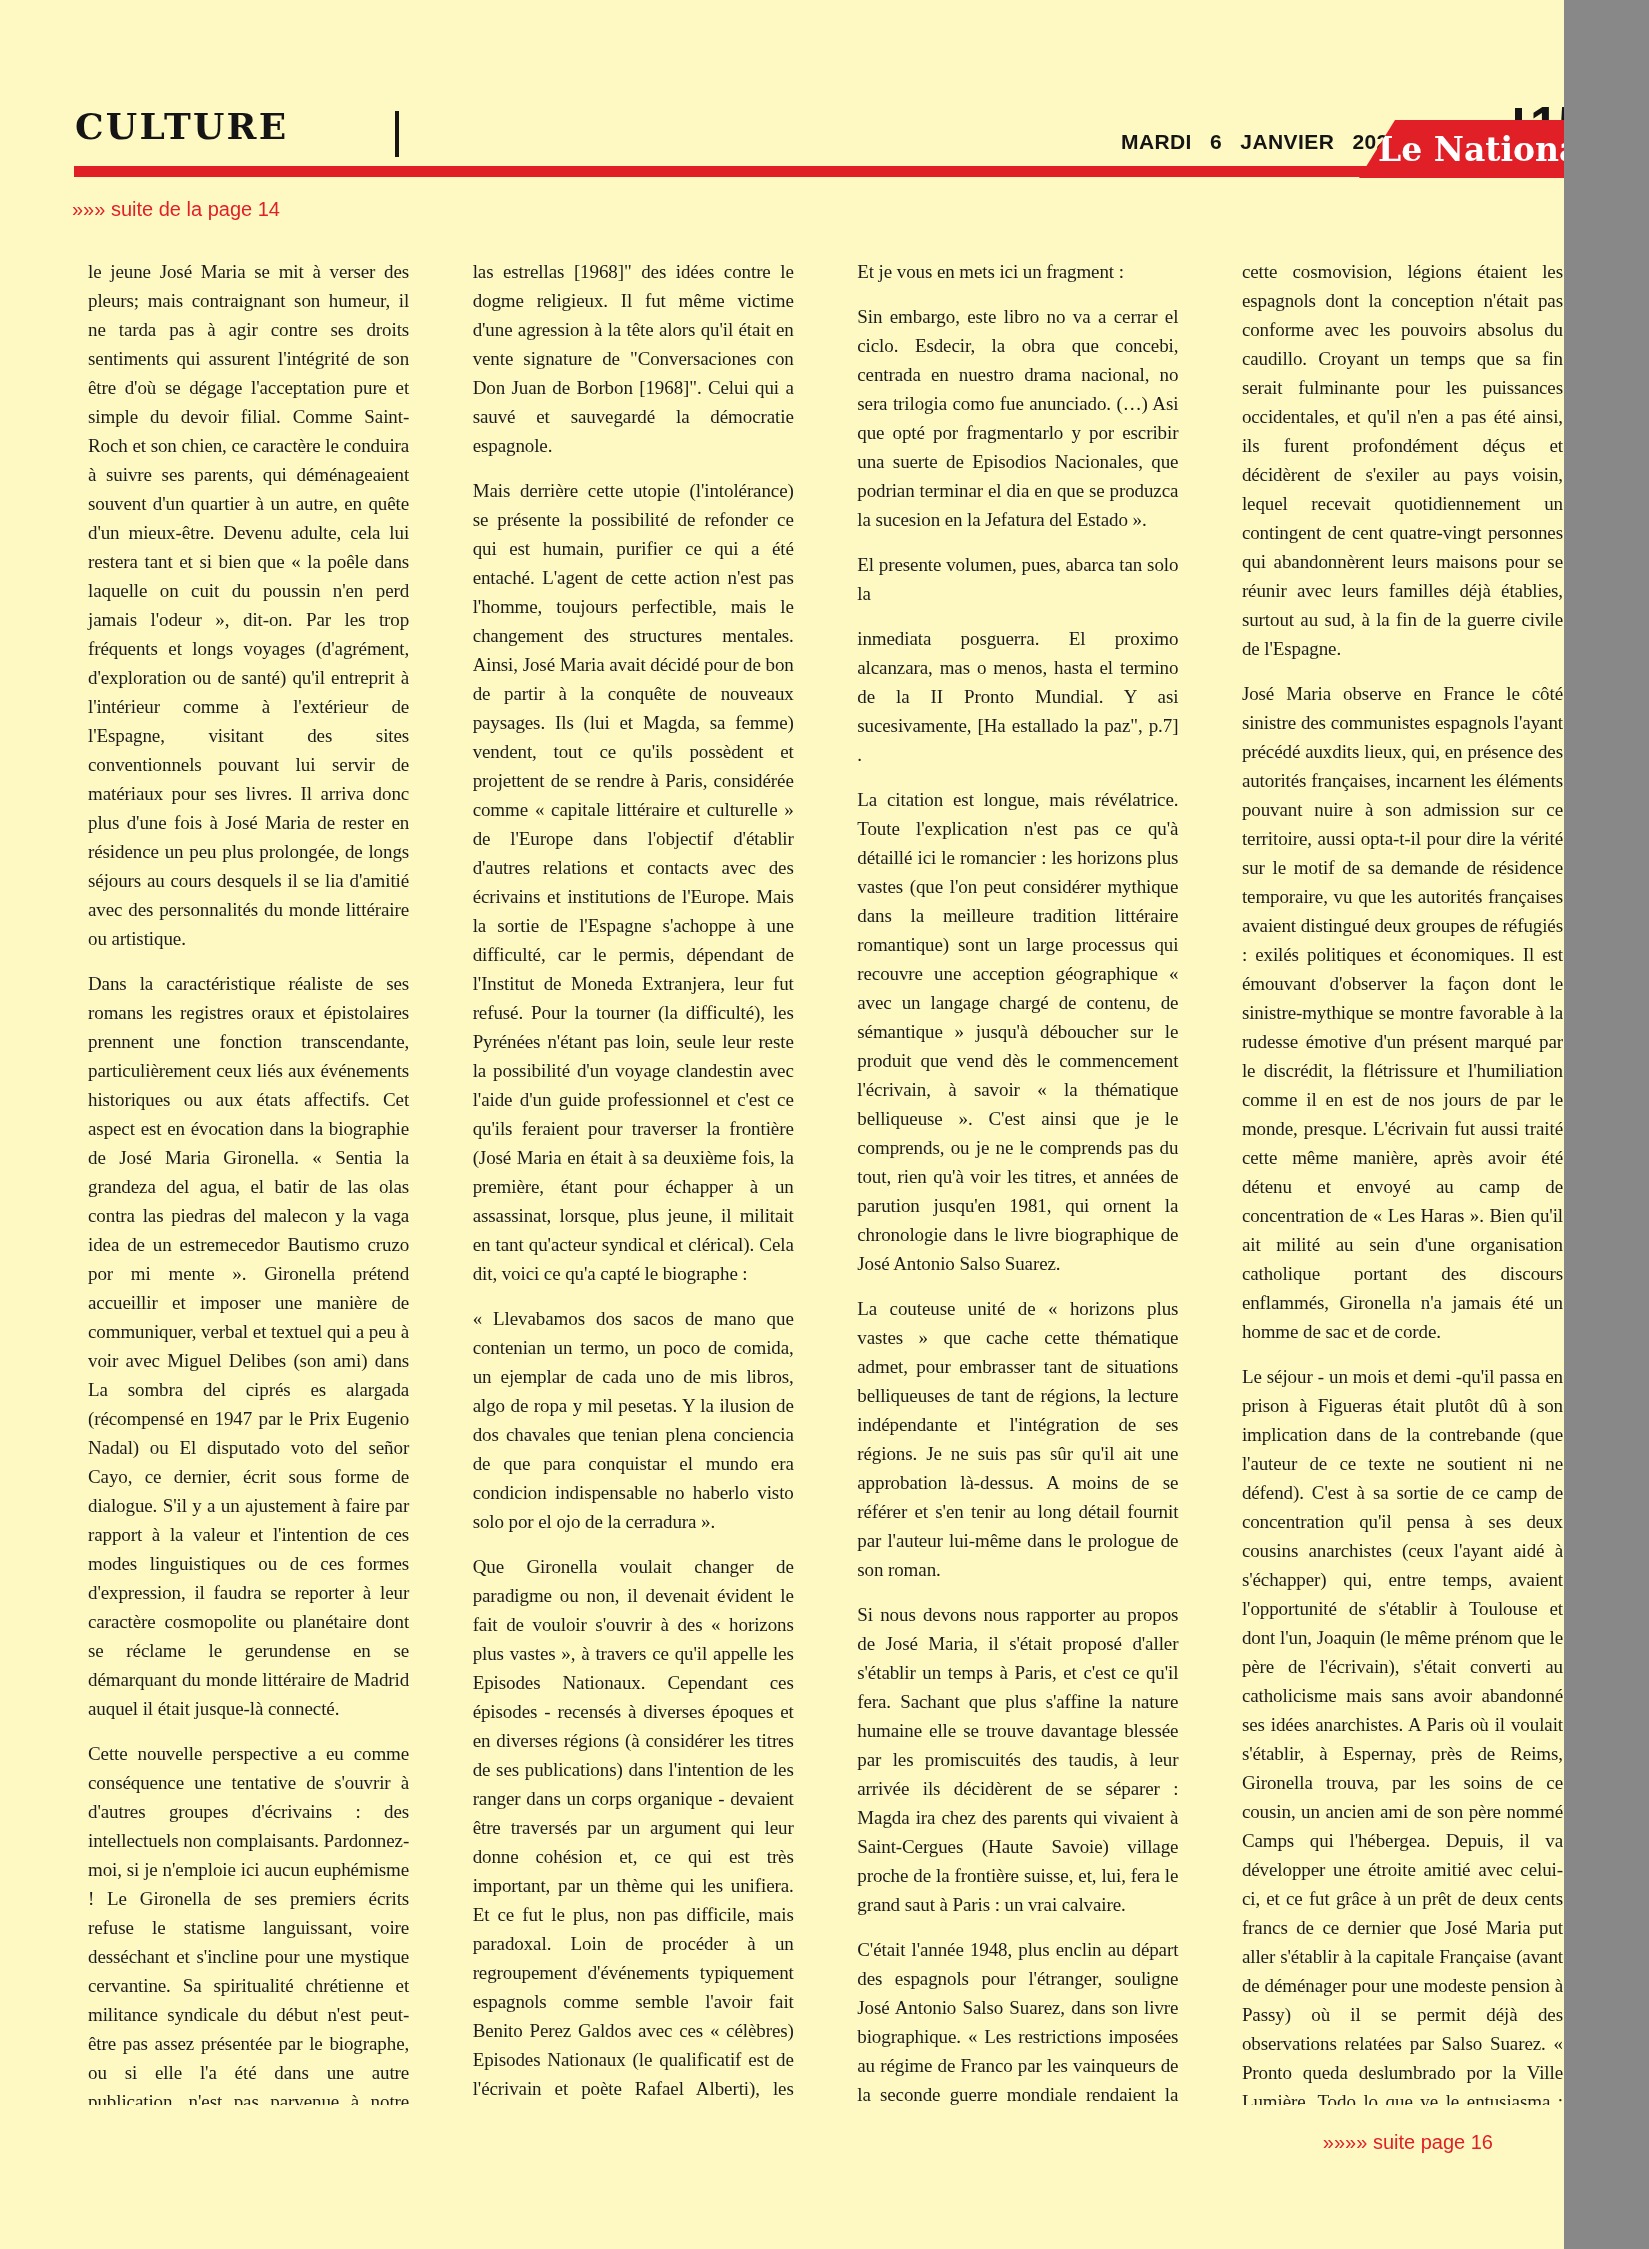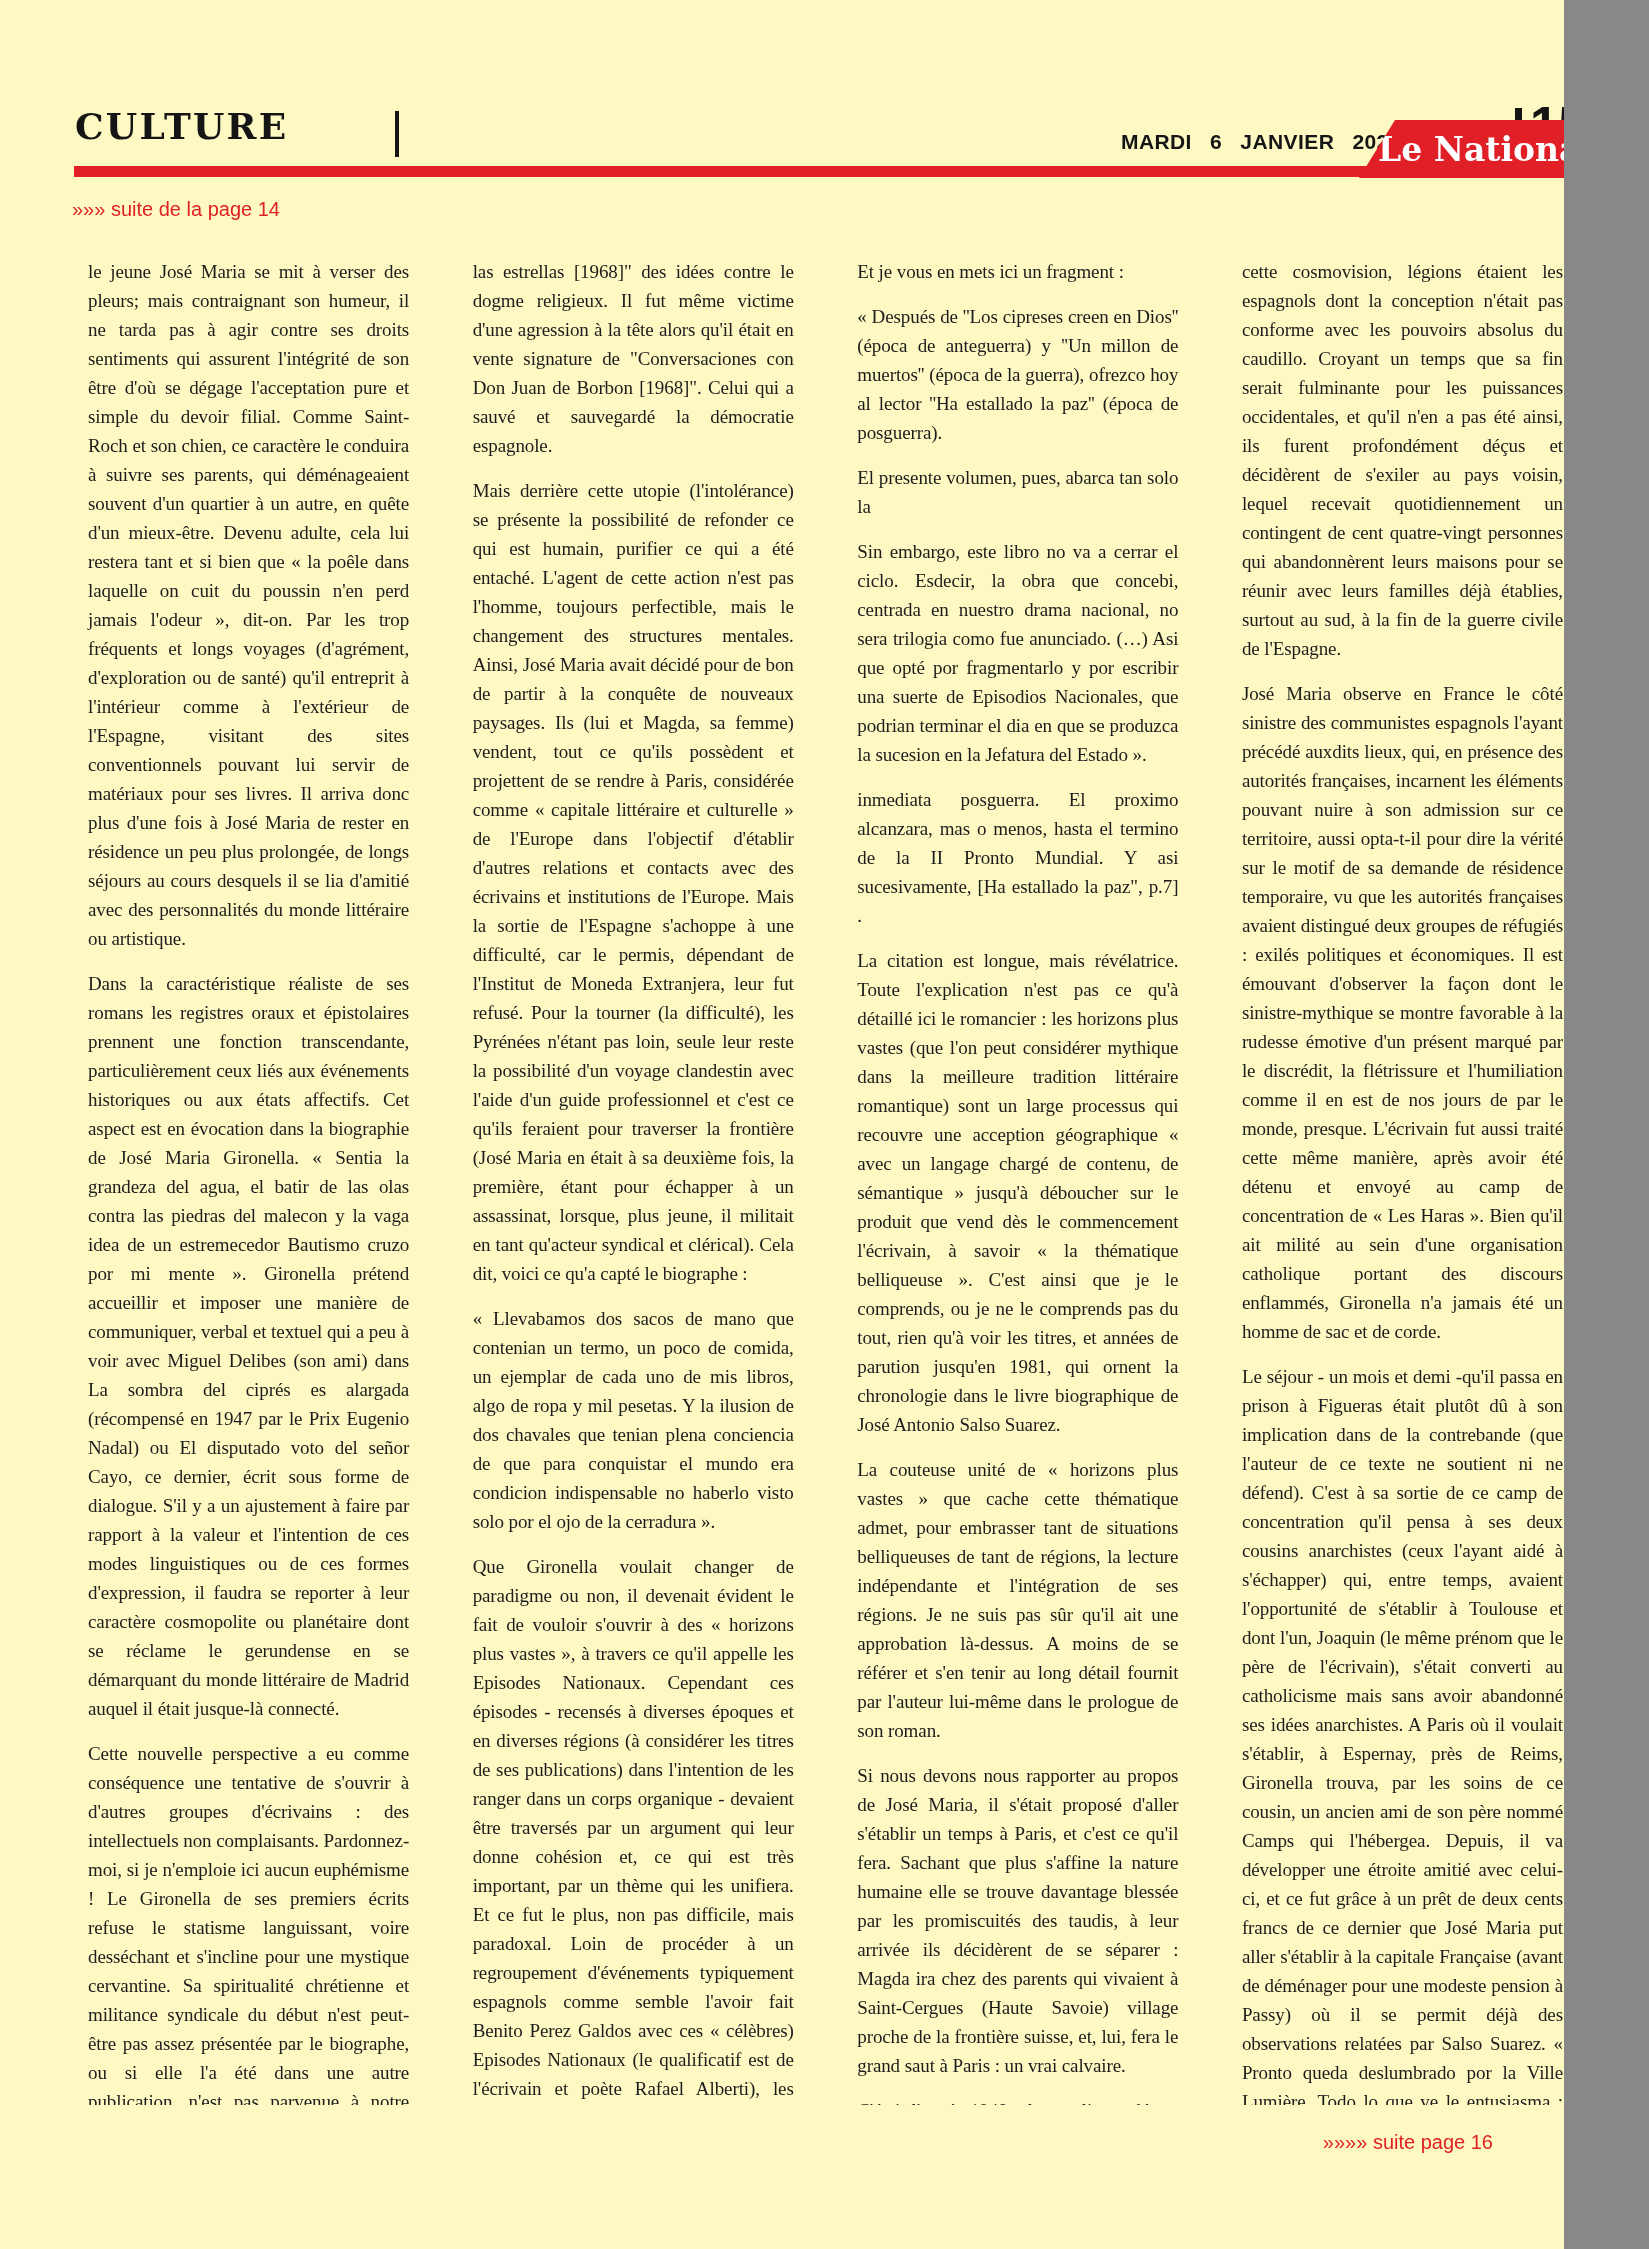--- a/index.html
+++ b/index.html
@@ -60,23 +60,22 @@
         <p>Cette nouvelle perspective a eu comme conséquence une tentative de s'ouvrir à d'autres groupes d'écrivains : des intellectuels non complaisants. Pardonnez-moi, si je n'emploie ici aucun euphémisme ! Le Gironella de ses premiers écrits refuse le statisme languissant, voire desséchant et s'incline pour une mystique cervantine. Sa spiritualité chrétienne et militance syndicale du début n'est peut-être pas assez présentée par le biographe, ou si elle l'a été dans une autre publication, n'est pas parvenue à notre connaissance d'hispaniste. Par contre dans le livre biographique de Salso Suarez, il a été noté l'incidence dans "En Asia se muere bajo</p>
       </div>
     <div class="col" style="color: rgb(28, 28, 28);">
         <p>las estrellas [1968]" des idées contre le dogme religieux. Il fut même victime d'une agression à la tête alors qu'il était en vente signature de "Conversaciones con Don Juan de Borbon [1968]". Celui qui a sauvé et sauvegardé la démocratie espagnole.</p>
         <p>Mais derrière cette utopie (l'intolérance) se présente la possibilité de refonder ce qui est humain, purifier ce qui a été entaché. L'agent de cette action n'est pas l'homme, toujours perfectible, mais le changement des structures mentales. Ainsi, José Maria avait décidé pour de bon de partir à la conquête de nouveaux paysages. Ils (lui et Magda, sa femme) vendent, tout ce qu'ils possèdent et projettent de se rendre à Paris, considérée comme « capitale littéraire et culturelle » de l'Europe dans l'objectif d'établir d'autres relations et contacts avec des écrivains et institutions de l'Europe. Mais la sortie de l'Espagne s'achoppe à une difficulté, car le permis, dépendant de l'Institut de Moneda Extranjera, leur fut refusé. Pour la tourner (la difficulté), les Pyrénées n'étant pas loin, seule leur reste la possibilité d'un voyage clandestin avec l'aide d'un guide professionnel et c'est ce qu'ils feraient pour traverser la frontière (José Maria en était à sa deuxième fois, la première, étant pour échapper à un assassinat, lorsque, plus jeune, il militait en tant qu'acteur syndical et clérical). Cela dit, voici ce qu'a capté le biographe :</p>
         <p>« Llevabamos dos sacos de mano que contenian un termo, un poco de comida, un ejemplar de cada uno de mis libros, algo de ropa y mil pesetas. Y la ilusion de dos chavales que tenian plena conciencia de que para conquistar el mundo era condicion indispensable no haberlo visto solo por el ojo de la cerradura ».</p>
         <p>Que Gironella voulait changer de paradigme ou non, il devenait évident le fait de vouloir s'ouvrir à des « horizons plus vastes », à travers ce qu'il appelle les Episodes Nationaux. Cependant ces épisodes - recensés à diverses époques et en diverses régions (à considérer les titres de ses publications) dans l'intention de les ranger dans un corps organique - devaient être traversés par un argument qui leur donne cohésion et, ce qui est très important, par un thème qui les unifiera. Et ce fut le plus, non pas difficile, mais paradoxal. Loin de procéder à un regroupement d'événements typiquement espagnols comme semble l'avoir fait Benito Perez Galdos avec ces « célèbres) Episodes Nationaux (le qualificatif est de l'écrivain et poète Rafael Alberti), les Episodes Nationaux de José Maria Gironella sont un produit qui a absorbé la « trilogie » annoncée dès le départ mais précisé seulement treize années après.</p>
       </div>
     <div class="col" style="color: rgb(28, 28, 28);">
         <p>Et je vous en mets ici un fragment :</p>
-        <p>« Después de ''Los cipreses creen en Dios'' (época de anteguerra) y ''Un millon de muertos'' (época de la guerra), ofrezco hoy al lector ''Ha estallado la paz'' (época de posguerra).</p>
+        <p>Sin embargo, este libro no va a cerrar el ciclo. Esdecir, la obra que concebi, centrada en nuestro drama nacional, no sera trilogia como fue anunciado. (…) Asi que opté por fragmentarlo y por escribir una suerte de Episodios Nacionales, que podrian terminar el dia en que se produzca la sucesion en la Jefatura del Estado ».</p>
         <p>El presente volumen, pues, abarca tan solo la</p>
-        <p>Sin embargo, este libro no va a cerrar el ciclo. Esdecir, la obra que concebi, centrada en nuestro drama nacional, no sera trilogia como fue anunciado. (…) Asi que opté por fragmentarlo y por escribir una suerte de Episodios Nacionales, que podrian terminar el dia en que se produzca la sucesion en la Jefatura del Estado ».</p>
         <p>inmediata posguerra. El proximo alcanzara, mas o menos, hasta el termino de la II Pronto Mundial. Y asi sucesivamente, [Ha estallado la paz", p.7] .</p>
         <p>La citation est longue, mais révélatrice. Toute l'explication n'est pas ce qu'à détaillé ici le romancier : les horizons plus vastes (que l'on peut considérer mythique dans la meilleure tradition littéraire romantique) sont un large processus qui recouvre une acception géographique « avec un langage chargé de contenu, de sémantique » jusqu'à déboucher sur le produit que vend dès le commencement l'écrivain, à savoir « la thématique belliqueuse ». C'est ainsi que je le comprends, ou je ne le comprends pas du tout, rien qu'à voir les titres, et années de parution jusqu'en 1981, qui ornent la chronologie dans le livre biographique de José Antonio Salso Suarez.</p>
         <p>La couteuse unité de « horizons plus vastes » que cache cette thématique admet, pour embrasser tant de situations belliqueuses de tant de régions, la lecture indépendante et l'intégration de ses régions. Je ne suis pas sûr qu'il ait une approbation là-dessus. A moins de se référer et s'en tenir au long détail fournit par l'auteur lui-même dans le prologue de son roman.</p>
         <p>Si nous devons nous rapporter au propos de José Maria, il s'était proposé d'aller s'établir un temps à Paris, et c'est ce qu'il fera. Sachant que plus s'affine la nature humaine elle se trouve davantage blessée par les promiscuités des taudis, à leur arrivée ils décidèrent de se séparer :  Magda ira chez des parents qui vivaient à Saint-Cergues (Haute Savoie) village proche de la frontière suisse, et, lui, fera le grand saut à Paris : un vrai calvaire.</p>
         <p>C'était l'année 1948, plus enclin au départ des espagnols pour l'étranger, souligne José Antonio Salso Suarez, dans son livre biographique. « Les restrictions imposées au régime de Franco par les vainqueurs de la seconde guerre mondiale rendaient la vie dure en Espagne ». En consonance avec</p>
       </div>
     <div class="col" style="color: rgb(28, 28, 28);">
         <p>cette cosmovision, légions étaient les espagnols dont la conception n'était pas conforme avec les pouvoirs absolus du caudillo. Croyant un temps que sa fin serait fulminante pour les puissances occidentales, et qu'il n'en a pas été ainsi, ils furent profondément déçus et décidèrent de s'exiler au pays voisin, lequel recevait quotidiennement un contingent de cent quatre-vingt personnes qui abandonnèrent leurs maisons pour se réunir avec leurs familles déjà établies, surtout au sud, à la fin de la guerre civile de l'Espagne.</p>
         <p>José Maria observe en France le côté sinistre des communistes espagnols l'ayant précédé auxdits lieux, qui, en présence des autorités françaises, incarnent les éléments pouvant nuire à son admission sur ce territoire, aussi opta-t-il pour dire la vérité sur le motif de sa demande de résidence temporaire, vu que les autorités françaises avaient distingué deux groupes de réfugiés : exilés politiques et économiques. Il est émouvant d'observer la façon dont le sinistre-mythique se montre favorable à la rudesse émotive d'un présent marqué par le discrédit, la flétrissure et l'humiliation comme il en est de nos jours de par le monde, presque. L'écrivain fut aussi traité cette même manière, après avoir été détenu et envoyé au camp de concentration de « Les Haras ». Bien qu'il ait milité au sein d'une organisation catholique portant des discours enflammés, Gironella n'a jamais été un homme de sac et de corde.</p>
         <p>Le séjour - un mois et demi -qu'il passa en prison à Figueras était plutôt dû à son implication dans de la contrebande (que l'auteur de ce texte ne soutient ni ne défend). C'est à sa sortie de ce camp de concentration qu'il pensa à ses deux cousins anarchistes (ceux l'ayant aidé à s'échapper) qui, entre temps, avaient l'opportunité de s'établir à Toulouse et dont l'un, Joaquin (le même prénom que le père de l'écrivain), s'était converti au catholicisme mais sans avoir abandonné ses idées anarchistes. A Paris où il voulait s'établir, à Espernay, près de Reims, Gironella trouva, par les soins de ce cousin, un ancien ami de son père nommé Camps qui l'hébergea. Depuis, il va développer une étroite amitié avec celui-ci, et ce fut grâce à un prêt de deux cents francs de ce dernier que José Maria put aller s'établir à la capitale Française (avant de déménager pour une modeste pension à Passy) où il se permit déjà des observations relatées par Salso Suarez. « Pronto queda deslumbrado por la Ville Lumière. Todo lo que ve le entusiasma : los limpios bulevares, los cafés peceras, la luz juvenil del Quartier Latin, el oro otoñal  de las Tullerias, el bullicio de Pigalle, la magnificencia de Notre Dame, los autobus-</p>

